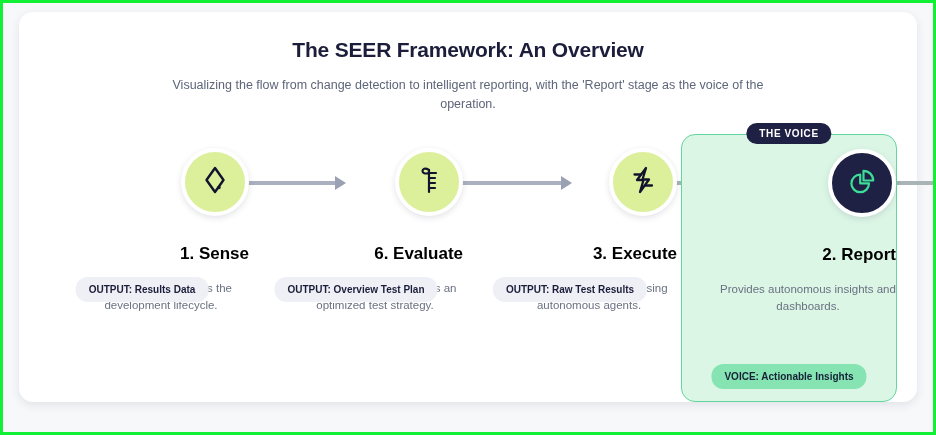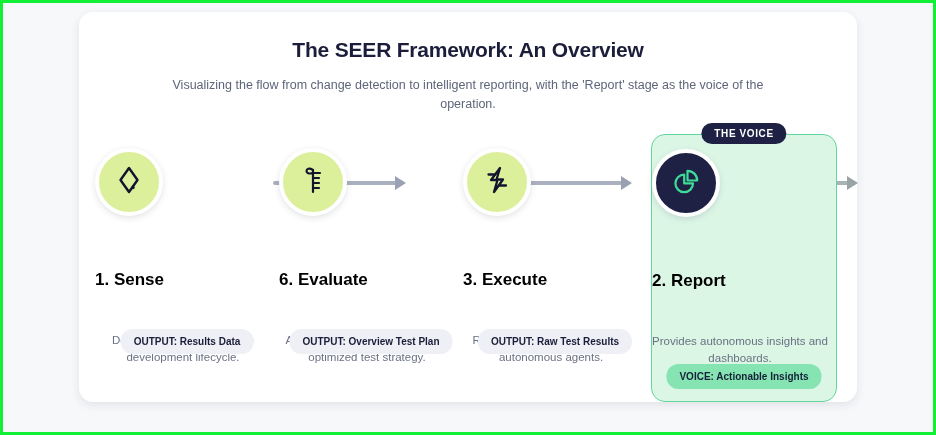--- a/index.html
+++ b/index.html
@@ -24,21 +24,21 @@
     height: 429px;
     background: #f7f8fa;
     padding: 9px 14px 14px 14px;
     display: flex;
     align-items: flex-start;
     justify-content: center;
   }
 
   .panel {
     position: relative;
-    width: 778px;
+    width: 898px;
     height: 390px;
     background: #ffffff;
     border-radius: 14px;
     box-shadow: 0 3px 10px rgba(30,40,70,0.10);
     padding: 26px 16px 0 16px;
   }
 
   
   .header { text-align: center; }
 
@@ -110,24 +110,23 @@
     display: flex;
     align-items: flex-start;
     height: 268px;
   }
 
   .step {
     position: relative;
     flex: 1 1 0;
     display: flex;
     flex-direction: column;
-    align-items: flex-start;
+    align-items: flex-end;
     padding-top: 8px;
     z-index: 2;
-    gap: 26px;
   }
 
   
   .step.highlight {
     background: #dcf6e6;
     border: 1.5px solid #63d69f;
     border-radius: 14px;
     padding-top: 8px;
     height: 268px;
     margin: 0 4px;

